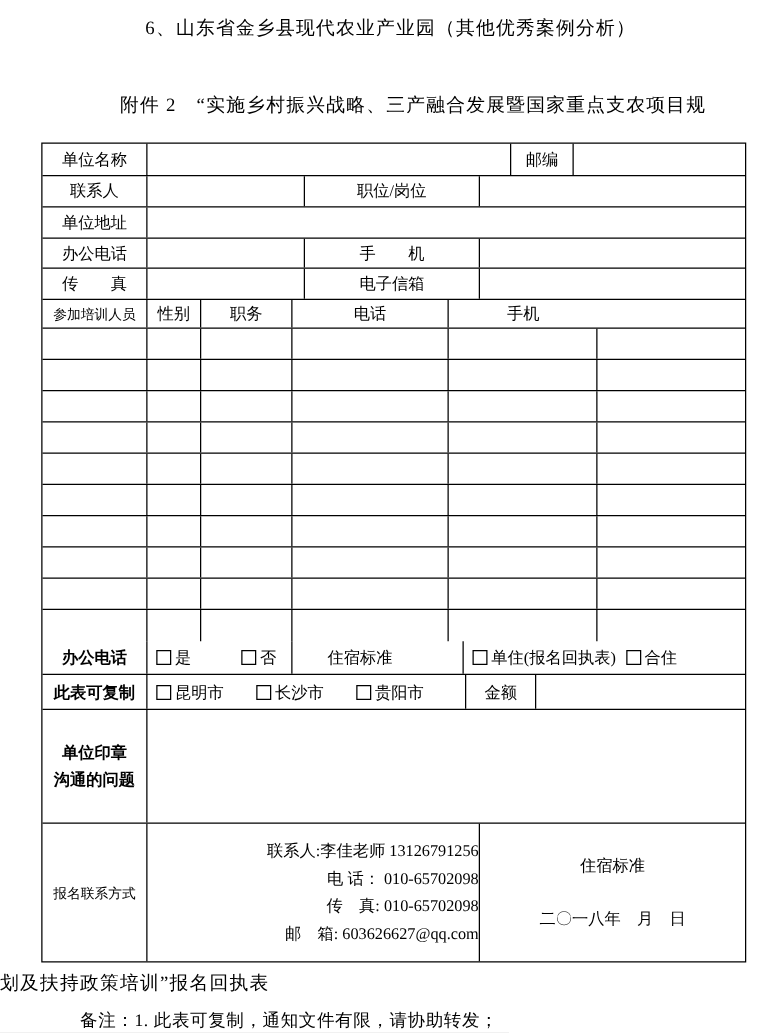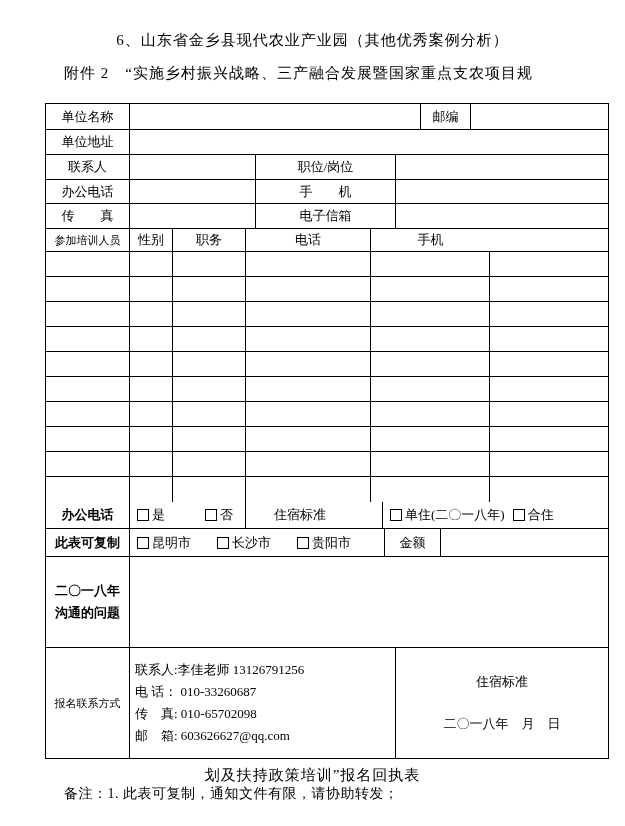--- a/index.html
+++ b/index.html
@@ -1,24 +1,24 @@
 <!DOCTYPE html>
 <html><head>
 <meta charset="utf-8">
 <style>
   html,body{margin:0;padding:0;background:#e8e8e8;}
   .page{
     width:625px;height:826px;margin:0 auto;background:#ffffff;
     font-family:"Liberation Serif","DejaVu Serif",serif;color:#000;
     position:relative;overflow:hidden;
   }
-  .heading{padding-top:31px;text-align:center;font-size:15px;letter-spacing:1px;}
-  .attachment{margin-top:14px;padding-left:64px;font-size:15px;letter-spacing:1px;}
-
-  .formtable{margin:20px 0 0 45px;width:562px;border:1px solid #000;}
+  .heading{padding-top:13px;text-align:center;font-size:15px;letter-spacing:1px;}
+  .attachment{margin-top:43px;padding-left:96px;font-size:15px;letter-spacing:1px;}
+
+  .formtable{margin:20px 0 0 33px;width:562px;border:1px solid #000;}
   .trow{display:flex;border-bottom:1px solid #000;box-sizing:border-box;}
   .trow:last-child{border-bottom:none;}
   .cell{
     border-right:1px solid #000;box-sizing:border-box;
     display:flex;align-items:center;font-size:13px;overflow:hidden;
   }
   .cell:last-child{border-right:none;}
   .lab{justify-content:center;text-align:center;}
   .b{font-weight:bold;}
 
@@ -44,55 +44,55 @@
     display:inline-block;width:10px;height:10px;border:1px solid #000;
     margin-right:3px;flex:0 0 auto;background:#fff;
   }
   .gap40{gap:40px;}
   .gap26{gap:26px;}
   .gap8{gap:8px;}
   .hsb{padding-left:28px;}
 
   .qlabel div{line-height:22px;}
 
-  .contact{flex-direction:column;align-items:flex-start;justify-content:center;padding-left:5px;}
+  .contact{flex-direction:column;align-items:flex-end;justify-content:center;padding-left:5px;}
   .contact .ln{line-height:22px;white-space:nowrap;}
   .contact .indent{padding-left:74px;}
   .stamp{flex-direction:column;justify-content:center;gap:24px;text-align:center;}
 
-  .footer-title{margin-top:7px;text-align:center;font-size:15px;letter-spacing:1px;}
-  .note{margin-top:0;padding-left:64px;font-size:14px;letter-spacing:0.5px;}
+  .footer-title{margin-top:7px;text-align:left;font-size:15px;letter-spacing:1px;}
+  .note{margin-top:12px;padding-left:64px;font-size:14px;letter-spacing:0.5px;}
 </style>
 </head>
 <body>
 
 <div class="page">
 
   <div class="heading">6、山东省金乡县现代农业产业园（其他优秀案例分析）</div>
   <div class="attachment">附件 2　“实施乡村振兴战略、三产融合发展暨国家重点支农项目规</div>
 
   <div class="formtable">
 
     <div class="trow h26">
       <div class="cell wA0 lab">单位名称</div>
       <div class="cell w-r1b"></div>
       <div class="cell w-r1c lab">邮编</div>
       <div class="cell w-r1d"></div>
     </div>
 
     <div class="trow h25">
-      <div class="cell wA0 lab">单位地址</div>
-      <div class="cell w-r2b"></div>
-    </div>
-
-    <div class="trow h25">
       <div class="cell wA0 lab">联系人</div>
       <div class="cell w-r3b"></div>
       <div class="cell w-r3c lab">职位/岗位</div>
       <div class="cell w-r3d"></div>
+    </div>
+
+    <div class="trow h25">
+      <div class="cell wA0 lab">单位地址</div>
+      <div class="cell w-r2b"></div>
     </div>
 
     <div class="trow h24">
       <div class="cell wA0 lab">办公电话</div>
       <div class="cell w-r3b"></div>
       <div class="cell w-r3c lab">手　　机</div>
       <div class="cell w-r3d"></div>
     </div>
 
     <div class="trow h25">
@@ -202,21 +202,21 @@
           </span>
         <span class="opt">
             <span class="cb"></span>
             <span>否</span>
           </span>
       </div>
       <div class="cell w-hb hsb">住宿标准</div>
       <div class="cell w-hc padl gap8">
         <span class="opt">
             <span class="cb"></span>
-            <span>单住(二〇一八年)</span>
+            <span>单住(报名回执表)</span>
           </span>
         <span class="opt">
             <span class="cb"></span>
             <span>合住</span>
           </span>
       </div>
     </div>
 
     <div class="trow h28">
       <div class="cell wA0 lab b">此表可复制</div>
@@ -234,32 +234,32 @@
             <span>贵阳市</span>
           </span>
       </div>
       <div class="cell w-lb lab">金额</div>
       <div class="cell w-lc"></div>
     </div>
 
     <div class="trow h91">
       <div class="cell wA0 lab b qlabel">
         <div>
-          <div>二〇一八年</div>
+          <div>单位印章</div>
           <div>沟通的问题</div>
         </div>
       </div>
       <div class="cell w-qb"></div>
     </div>
 
     <div class="trow h110">
       <div class="cell wA0 lab small">报名联系方式</div>
       <div class="cell w-cb contact">
         <div class="ln">联系人:李佳老师 13126791256</div>
-        <div class="ln">电 话： 010-33260687</div>
+        <div class="ln">电 话： 010-65702098</div>
         <div class="ln">传　真: 010-65702098</div>
         <div class="ln">邮　箱: 603626627@qq.com</div>
       </div>
       <div class="cell w-cc stamp">
         <div>住宿标准</div>
         <div>二〇一八年　月　日</div>
       </div>
     </div>
 
   </div>

